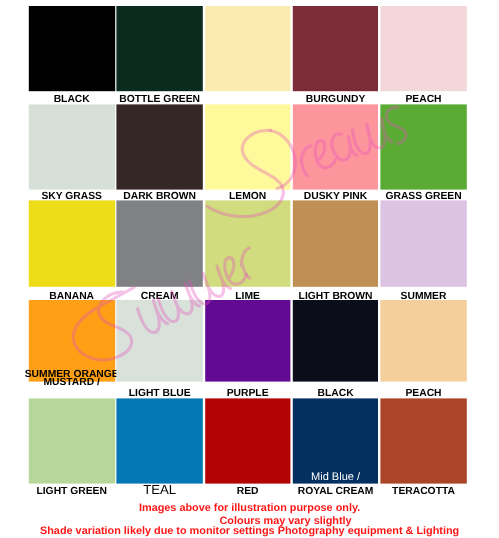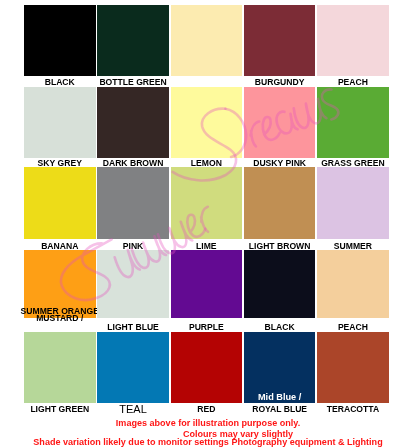--- a/index.html
+++ b/index.html
@@ -9,21 +9,21 @@
   #chart{position:absolute;left:0;top:0;width:416px;height:448px;background:#fff;}
 
   .grid{position:absolute;left:0;top:0;width:416px;height:448px;}
 
   .cell{position:absolute;}
   .sw{position:absolute;left:0;top:0;right:0;bottom:0;}
   .lab{position:absolute;text-align:center;font-weight:bold;font-size:8.6px;
        line-height:9px;color:#000;white-space:nowrap;}
   .olab{position:absolute;left:-14px;right:-14px;text-align:center;
         font-weight:bold;font-size:8.6px;line-height:9px;color:#000;white-space:nowrap;}
-  .olab.light{color:#ffffff;font-weight:bold;font-size:9.2px;}
+  .olab.light{color:#ffffff;font-weight:normal;font-size:9.2px;}
 
   .wmwrap{position:absolute;left:0;top:0;width:416px;height:448px;pointer-events:none;}
 
   .foot{position:absolute;left:0;width:416px;text-align:center;color:#fe1616;
         font-weight:bold;font-size:9.05px;line-height:9px;white-space:nowrap;}
 </style>
 </head>
 <body>
 
 <div id="chart">
@@ -43,21 +43,21 @@
         <div class="sw" style="background: rgb(124, 44, 54);"></div>
       </div>
       <div class="lab" style="left: 227.9px; width: 103.5px; top: 77.7px;">BURGUNDY</div>
       <div class="cell" style="left: 317.2px; top: 4.6px; width: 71.5px; height: 71.8px;">
         <div class="sw" style="background: rgb(244, 215, 219);"></div>
       </div>
       <div class="lab" style="left: 301.2px; width: 103.5px; top: 77.7px;">PEACH</div>
       <div class="cell" style="left: 24px; top: 86.8px; width: 71.5px; height: 70.9px;">
         <div class="sw" style="background: rgb(215, 224, 216);"></div>
       </div>
-      <div class="lab" style="left: 8px; width: 103.5px; top: 158.6px;">SKY GREY</div>
+      <div class="lab" style="left: 8px; width: 103.5px; top: 158.6px;">SKY GRASS</div>
       <div class="cell" style="left: 97.3px; top: 86.8px; width: 71.5px; height: 70.9px;">
         <div class="sw" style="background: rgb(53, 39, 37);"></div>
       </div>
       <div class="lab" style="left: 81.3px; width: 103.5px; top: 158.6px;">DARK BROWN</div>
       <div class="cell" style="left: 170.6px; top: 86.8px; width: 71.5px; height: 70.9px;">
         <div class="sw" style="background: rgb(254, 250, 156);"></div>
       </div>
       <div class="lab" style="left: 154.6px; width: 103.5px; top: 158.6px;">LEMON</div>
       <div class="cell" style="left: 243.9px; top: 86.8px; width: 71.5px; height: 70.9px;">
         <div class="sw" style="background: rgb(253, 149, 156);"></div>
@@ -67,21 +67,21 @@
         <div class="sw" style="background: rgb(90, 171, 52);"></div>
       </div>
       <div class="lab" style="left: 301.2px; width: 103.5px; top: 158.6px;">GRASS GREEN</div>
       <div class="cell" style="left: 24px; top: 166.8px; width: 71.5px; height: 71.9px;">
         <div class="sw" style="background: rgb(237, 220, 24);"></div>
       </div>
       <div class="lab" style="left: 8px; width: 103.5px; top: 242.3px;">BANANA</div>
       <div class="cell" style="left: 97.3px; top: 166.8px; width: 71.5px; height: 71.9px;">
         <div class="sw" style="background: rgb(128, 129, 131);"></div>
       </div>
-      <div class="lab" style="left: 81.3px; width: 103.5px; top: 242.3px;">PINK</div>
+      <div class="lab" style="left: 81.3px; width: 103.5px; top: 242.3px;">CREAM</div>
       <div class="cell" style="left: 170.6px; top: 166.8px; width: 71.5px; height: 71.9px;">
         <div class="sw" style="background: rgb(208, 220, 126);"></div>
       </div>
       <div class="lab" style="left: 154.6px; width: 103.5px; top: 242px;">LIME</div>
       <div class="cell" style="left: 243.9px; top: 166.8px; width: 71.5px; height: 71.9px;">
         <div class="sw" style="background: rgb(192, 143, 83);"></div>
       </div>
       <div class="lab" style="left: 227.9px; width: 103.5px; top: 242.3px;">LIGHT BROWN</div>
       <div class="cell" style="left: 317.2px; top: 166.8px; width: 71.5px; height: 71.9px;">
         <div class="sw" style="background: rgb(220, 195, 227);"></div>
@@ -117,21 +117,21 @@
       </div>
       <div class="lab" style="left: 81.3px; width: 103.5px; top: 405.4px; font-size: 11px; font-weight: normal;">TEAL</div>
       <div class="cell" style="left: 170.6px; top: 331.5px; width: 71.5px; height: 71px;">
         <div class="sw" style="background: rgb(180, 3, 3);"></div>
       </div>
       <div class="lab" style="left: 154.6px; width: 103.5px; top: 404.9px;">RED</div>
       <div class="cell" style="left: 243.9px; top: 331.5px; width: 71.5px; height: 71px;">
         <div class="sw" style="background: rgb(4, 48, 96);"></div>
         <div class="olab light" style="top: 61px;">Mid Blue /</div>
       </div>
-      <div class="lab" style="left: 227.9px; width: 103.5px; top: 404.9px;">ROYAL BLUE</div>
+      <div class="lab" style="left: 227.9px; width: 103.5px; top: 404.9px;">ROYAL CREAM</div>
       <div class="cell" style="left: 317.2px; top: 331.5px; width: 71.5px; height: 71px;">
         <div class="sw" style="background: rgb(171, 69, 41);"></div>
       </div>
       <div class="lab" style="left: 301.2px; width: 103.5px; top: 404.9px;">TERACOTTA</div>
     </div>
 
   <div class="wmwrap">
     <svg width="416" height="448" viewBox="0 0 416 448">
       <g id="wm-ink" fill="none" stroke="#e650be" stroke-opacity="0.35" stroke-width="2.6" stroke-linecap="round" stroke-linejoin="round">
         <g transform="translate(129,279) rotate(-29)">

